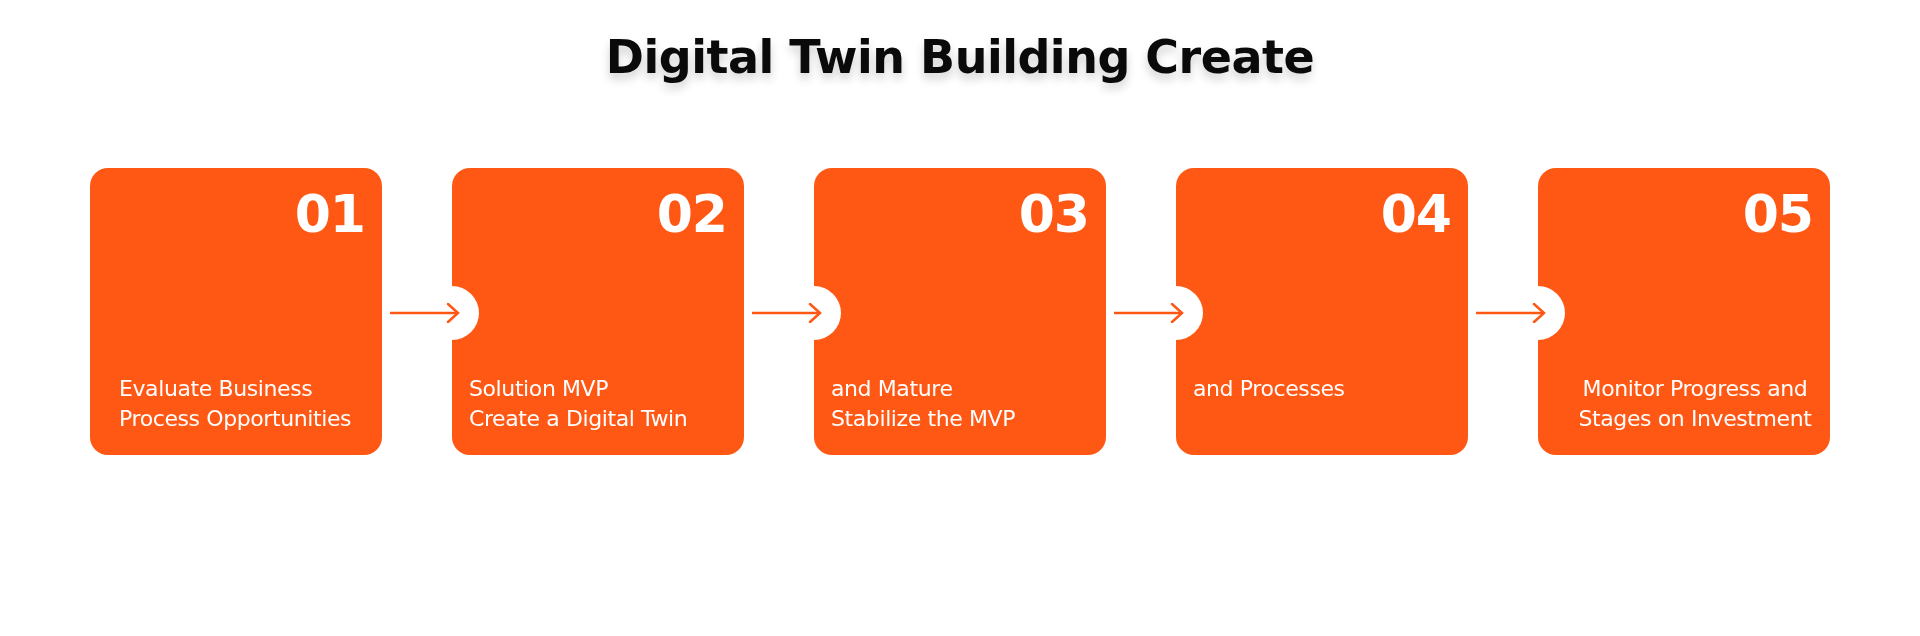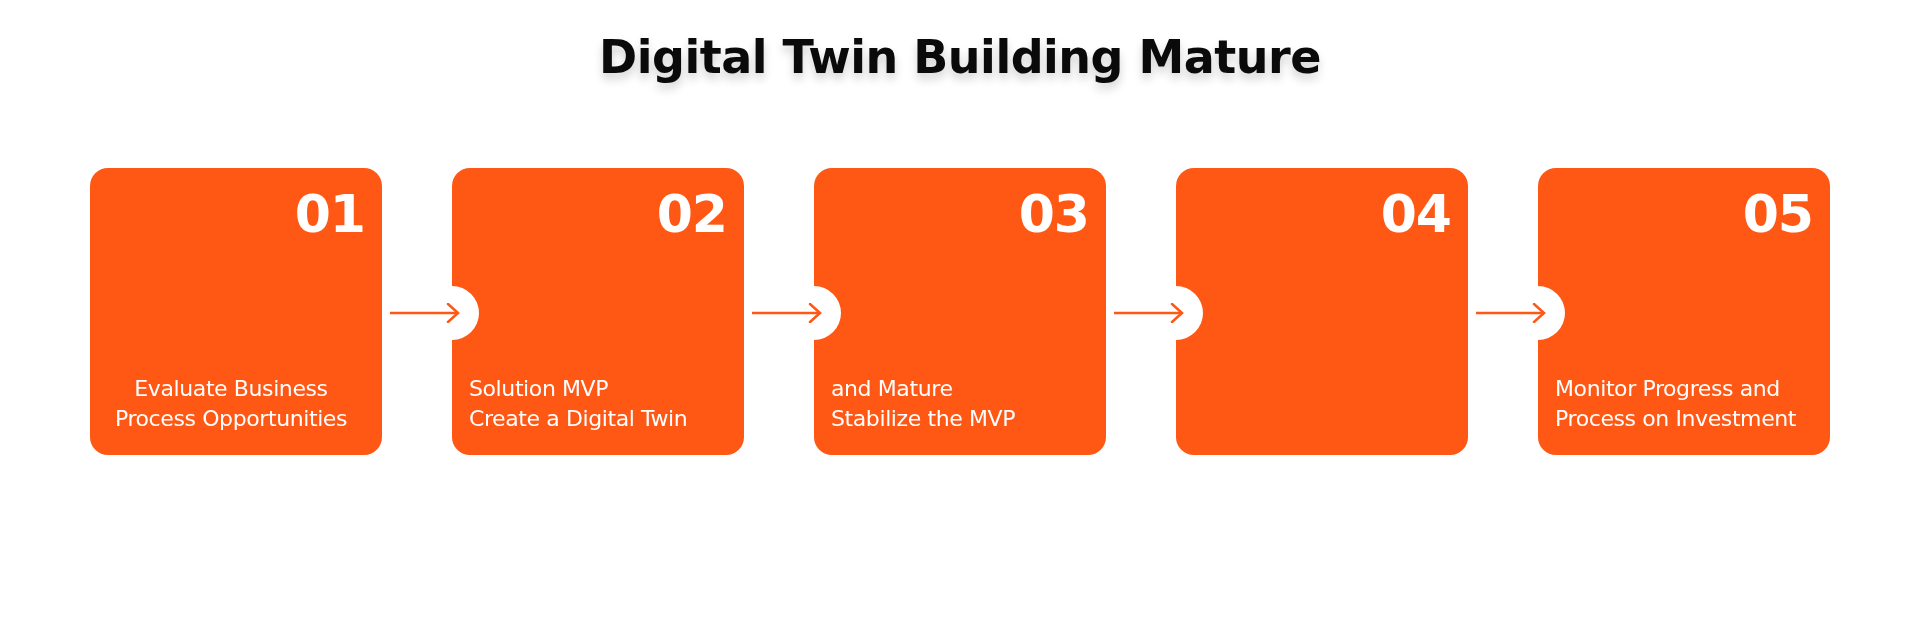--- a/index.html
+++ b/index.html
@@ -29,21 +29,21 @@
   }
   .notch {
     position: absolute; width: 54px; height: 54px; border-radius: 50%;
     background: #ffffff; top: 286px;
   }
   .arrow { position: absolute; top: 303px; width: 72px; height: 20px; }
 </style>
 </head>
 <body>
 
-<div class="title">Digital Twin Building Mature</div>
+<div class="title">Digital Twin Building Create</div>
 
 <div class="card" style="left:90px;background:#FF5714;"></div>
 <div class="card" style="left:452px;background:#FF5714;"></div>
 <div class="card" style="left:814px;background:#FF5714;"></div>
 <div class="card" style="left:1176px;background:#FF5714;"></div>
 <div class="card" style="left:1538px;background:#FF5714;"></div>
 
 <div class="notch" style="left:425px;"></div>
 <div class="notch" style="left:787px;"></div>
 <div class="notch" style="left:1149px;"></div>
@@ -65,30 +65,31 @@
   <line x1="0" y1="10" x2="68" y2="10" stroke="#FF5714" stroke-width="2.5"></line>
   <polyline points="58,1 68,10 58,19" fill="none" stroke="#FF5714" stroke-width="2.5" stroke-linecap="round"></polyline>
 </svg>
 
 <div class="card-num" style="right:1555px;">01</div>
 <div class="card-num" style="right:1193px;text-align:center;">02</div>
 <div class="card-num" style="right:831px;">03</div>
 <div class="card-num" style="right:469px;">04</div>
 <div class="card-num" style="right:107px;">05</div>
 
-<div class="card-label" style="left:91px;text-align:center;">
+<div class="card-label" style="left:119px;">
   <div>Evaluate Business</div>
   <div>Process Opportunities</div>
 </div>
 <div class="card-label" style="left:469px;">
   <div>Solution MVP</div>
   <div>Create a Digital Twin</div>
 </div>
 <div class="card-label" style="left:831px;">
   <div>and Mature</div>
   <div>Stabilize the MVP</div>
 </div>
 <div class="card-label" style="left:1193px;">
+  <div>and Processes</div>
 </div>
-<div class="card-label" style="left:1555px;">
+<div class="card-label" style="left:1555px;text-align:center;">
   <div>Monitor Progress and</div>
-  <div>Process on Investment</div>
+  <div>Stages on Investment</div>
 </div>
 
 </body></html>

